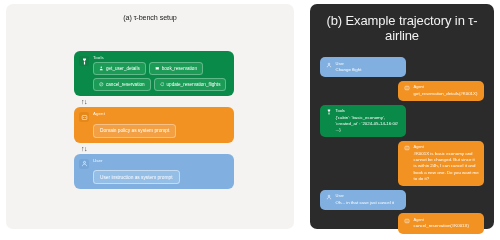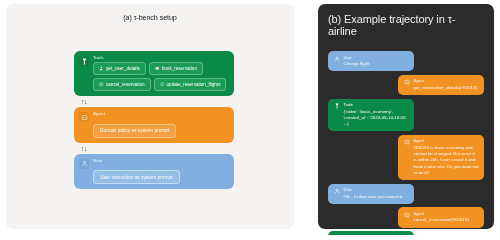--- a/index.html
+++ b/index.html
@@ -7,21 +7,21 @@
     width: 500px; height: 235px;
     background: #ffffff;
     font-family: "Liberation Sans", sans-serif;
     overflow: hidden;
   }
   .figure {
     width: 500px; height: 235px;
     display: flex;
     background: #ffffff;
     padding: 4px 6px 6px 6px;
-    gap: 24px;
+    gap: 16px;
   }
 
   
   .panel-a {
     flex: 0 0 288px;
     background: #f4f3f1;
     border-radius: 7px;
     position: relative;
     padding-top: 9px;
   }
@@ -107,22 +107,22 @@
   
   .panel-b {
     flex: 1 1 auto;
     background: #2b2b2b;
     border-radius: 7px;
     padding: 9px 10px 8px 10px;
     display: flex;
     flex-direction: column;
   }
   .panel-title-b {
-    text-align: left;
-    font-size: 11px;
+    text-align: center;
+    font-size: 13px;
     color: #f2f2f2;
     margin-bottom: 14px;
     letter-spacing: -0.1px;
   }
   .thread { display: flex; flex-direction: column; gap: 3.5px; flex: 1 1 auto; }
   .msgrow { display: flex; }
   .msgrow.left  { justify-content: flex-start; }
   .msgrow.right { justify-content: flex-end; }
 
   .msg {

